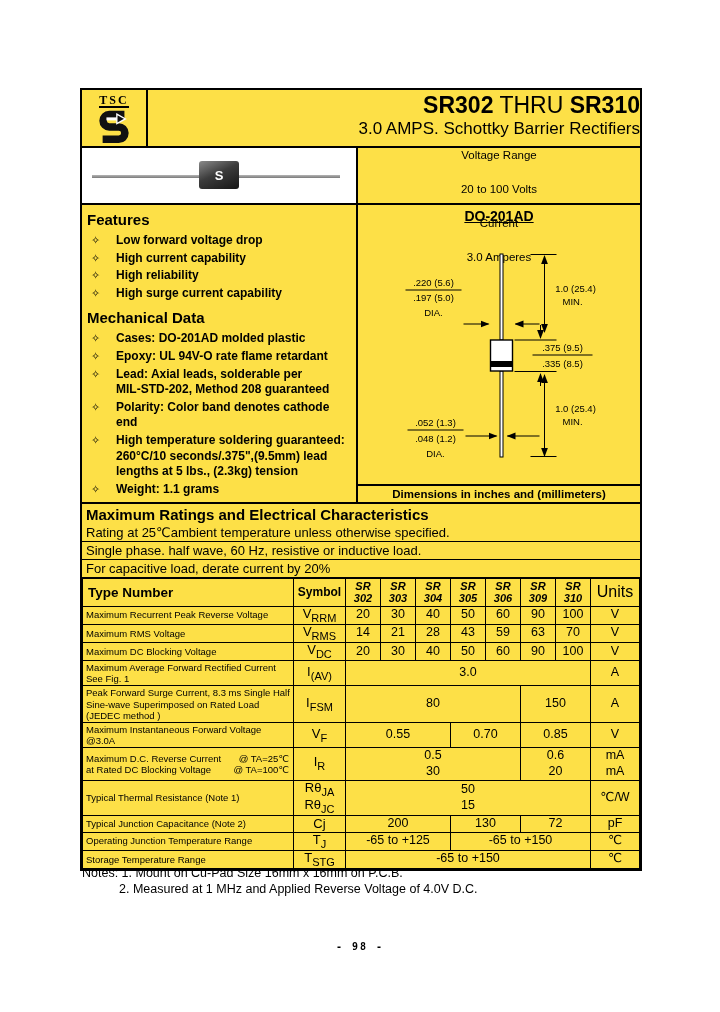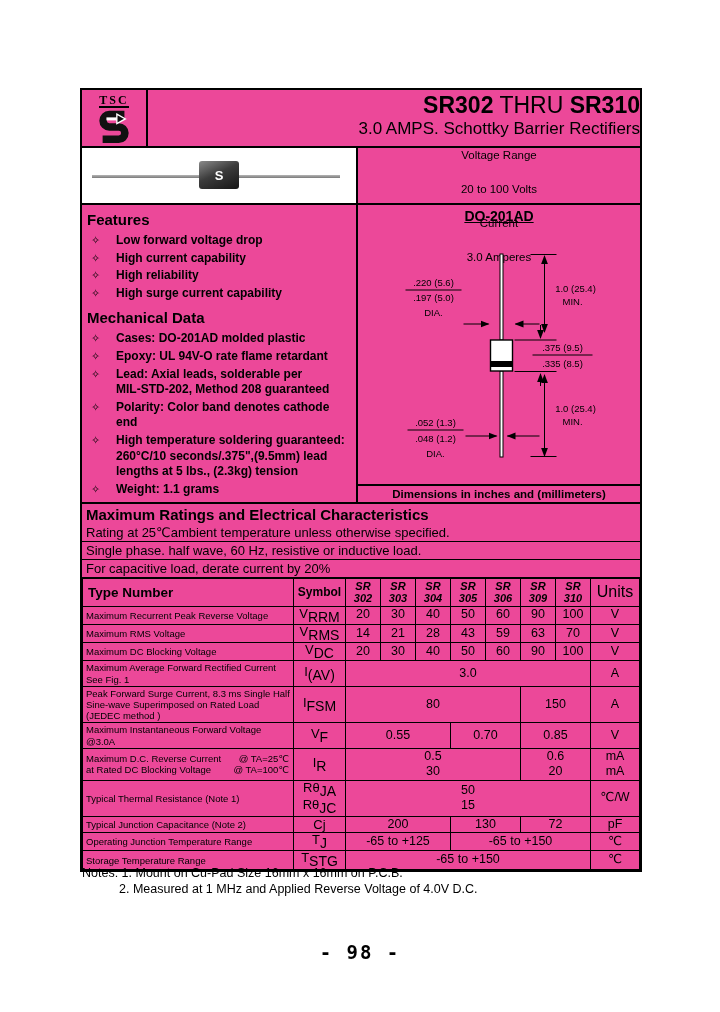--- a/index.html
+++ b/index.html
@@ -1,21 +1,21 @@
 <!DOCTYPE html>
 <html><head>
 <meta charset="utf-8">
 <style>
   * { box-sizing: border-box; margin: 0; padding: 0; }
   html,body { width: 720px; height: 1012px; }
   body {
     background: #fff; color: #000; position: relative; overflow: hidden;
     font-family: "Liberation Sans", "DejaVu Sans", sans-serif;
   }
-  .sheet { position: absolute; left: 80px; top: 88px; width: 562px; border: 2px solid #000; background: #ec4899; }
+  .sheet { position: absolute; left: 80px; top: 88px; width: 562px; border: 2px solid #000; background: #fde047; }
 
   
   .hdr { display: flex; height: 58px; border-bottom: 2px solid #000; }
   .logo-cell { width: 66px; border-right: 2px solid #000; display: flex; flex-direction: column; align-items: center; justify-content: center; padding-top: 2px; }
   .logo-tsc { font-family: "Liberation Serif", "DejaVu Serif", serif; font-weight: bold; font-size: 12px; letter-spacing: 2px; border-bottom: 2px solid #000; line-height: 1.05; }
   .title-cell { flex: 1; text-align: right; padding-top: 3px; }
   .title-line { font-size: 23px; line-height: 1.05; }
   .title-line .b { font-weight: bold; }
   .subtitle { font-size: 17px; margin-top: 2px; }
 
@@ -52,29 +52,29 @@
   table { width: 100%; border-collapse: collapse; table-layout: fixed; border-top: 2px solid #000; }
   td, th { border: 1px solid #000; vertical-align: middle; overflow: hidden; }
   th.type-h { font-size: 13.5px; font-weight: bold; text-align: left; padding-left: 5px; }
   th.sym-h { font-size: 12px; font-weight: bold; text-align: center; }
   th.model-h { font-size: 11px; font-weight: bold; text-align: center; line-height: 1.1; font-style: italic; }
   th.units-h { font-size: 16px; font-weight: normal; text-align: center; }
   td.lbl { font-size: 9.5px; text-align: left; padding: 1px 2px 1px 3px; line-height: 1.18; white-space: pre-line; }
   td.lbl .lr { display: flex; justify-content: space-between; padding-right: 2px; }
   td.sym { font-size: 13px; text-align: center; }
   td.sym .symline { line-height: 1.05; }
-  td.sym sub { font-size: 14px; }
+  td.sym sub { font-size: 11px; }
   td.val { font-size: 12.5px; text-align: center; white-space: pre-line; line-height: 1.25; }
   td.unit { font-size: 12.5px; text-align: center; white-space: pre-line; line-height: 1.25; }
 
   
   .notes { position: absolute; left: 82px; top: 866px; font-size: 12.5px; line-height: 1.25; }
   .note-2 { padding-left: 37px; }
   .page-num { position: absolute; left: 0; top: 941px; width: 100%; text-align: center;
-    font-family: "DejaVu Sans Mono", monospace; font-weight: bold; font-size: 19px; letter-spacing: 2px; }
+    font-family: "DejaVu Sans Mono", monospace; font-weight: bold; font-size: 10px; letter-spacing: 2px; }
 </style>
 </head>
 <body>
 
 <div class="sheet">
 
   <div class="hdr">
     <div class="logo-cell">
       <div class="logo-tsc">TSC</div>
       <svg width="38" height="36" viewBox="0 0 40 38">

